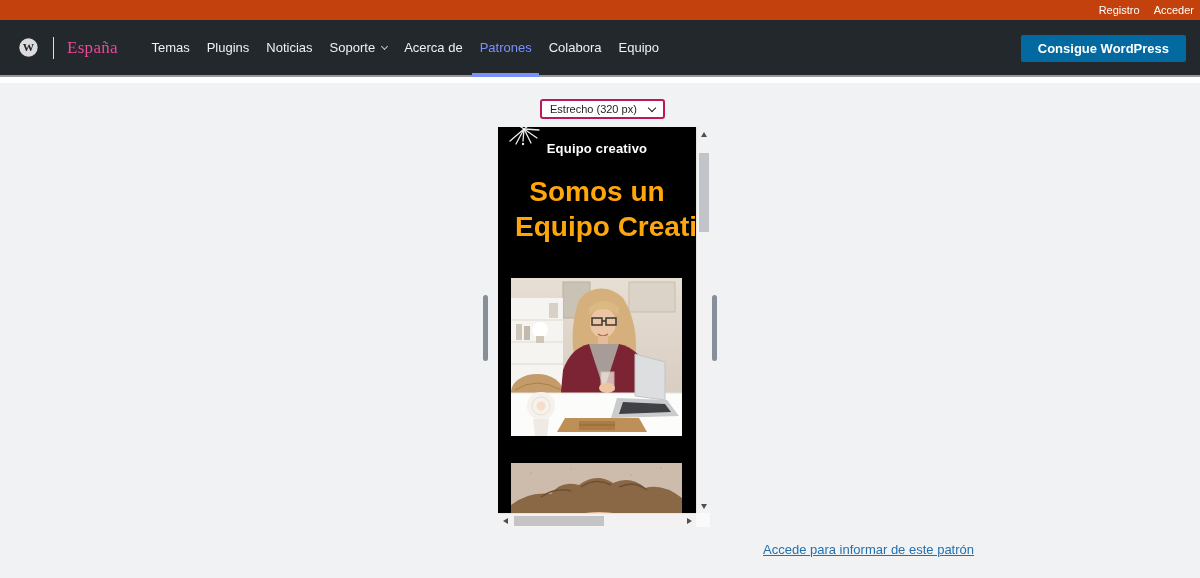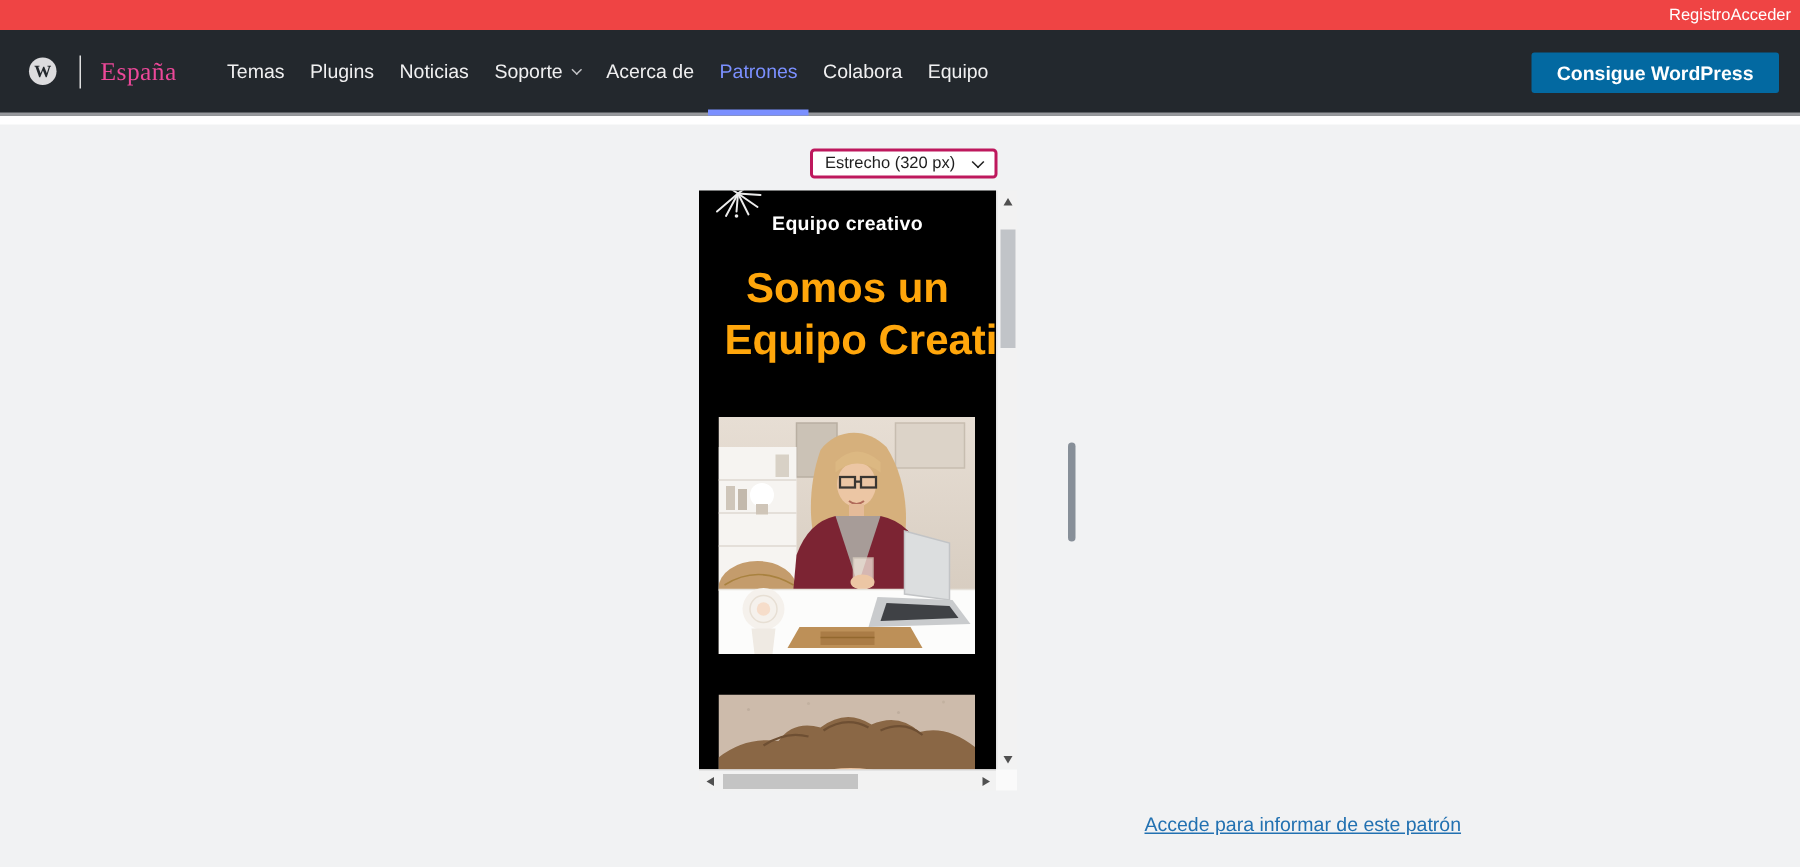--- a/index.html
+++ b/index.html
@@ -6,23 +6,23 @@
   html,body { width:1200px; height:578px; }
   body {
     font-family:"Liberation Sans", sans-serif;
     background:#f1f2f3;
     position:relative;
     overflow:hidden;
   }
 
   
   .topbar {
-    height:20px; background:#ef4444;
+    height:20px; background:#c2410c;
     display:flex; justify-content:flex-end; align-items:center;
-    padding-right:6px;
+    gap:14px; padding-right:6px;
   }
   .topbar a { color:#ffffff; font-size:11px; text-decoration:none; }
 
   
   .navbar {
     height:57px; background:#23282d;
     border-bottom:2px solid #96989c;
     display:flex; align-items:center;
     position:relative;
   }
@@ -64,21 +64,21 @@
     padding:0 8px; cursor:pointer;
   }
   .size-select .sel-label { flex:1; }
   .sel-chev {
     width:6px; height:6px;
     border-right:1.6px solid #1e1e1e; border-bottom:1.6px solid #1e1e1e;
     transform:rotate(45deg); margin-top:-3px;
   }
 
   
-  .preview { position:absolute; left:466px; top:127px; width:212px; height:400px; }
+  .preview { position:absolute; left:498px; top:127px; width:212px; height:400px; }
   .pv-content {
     position:absolute; left:0; top:0; width:198px; height:386px;
     background:#000; overflow:hidden;
   }
   .burst { position:absolute; left:8px; top:-2px; }
   .site-title {
     position:absolute; top:14px; left:0; width:198px; text-align:center;
     color:#ffffff; font-size:13px; font-weight:bold; letter-spacing:.2px;
   }
   .h-line1 {

